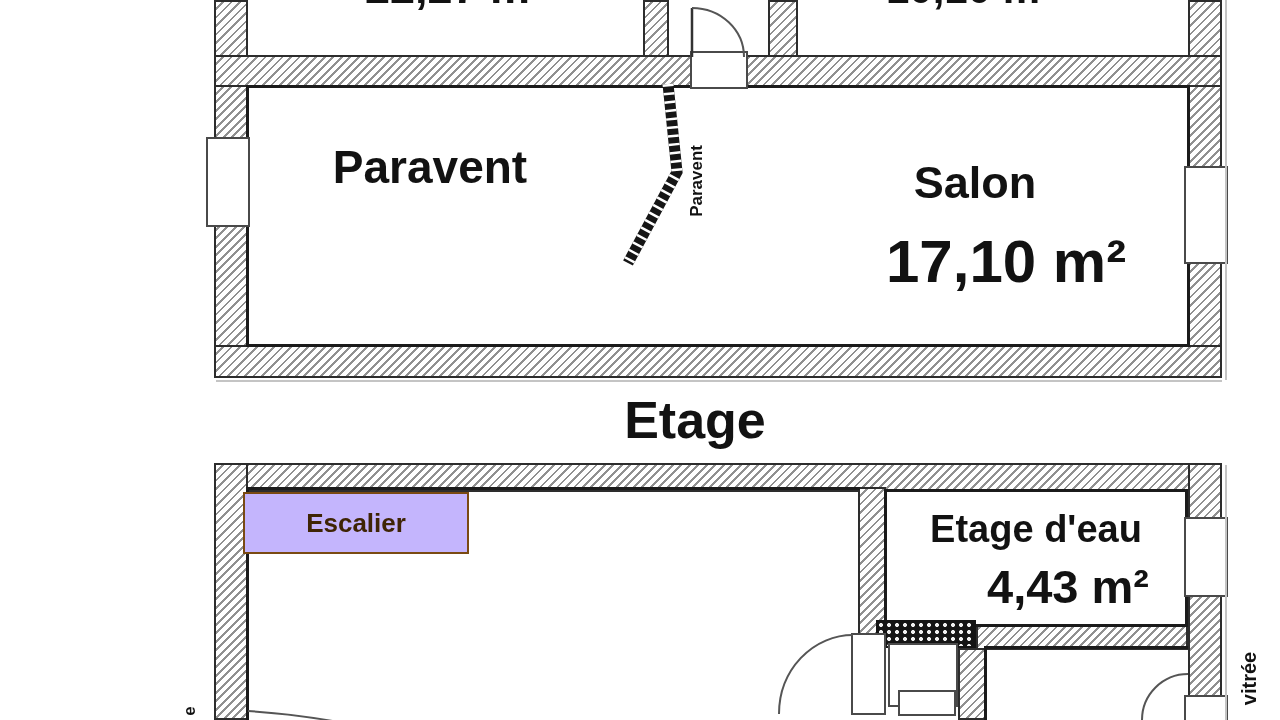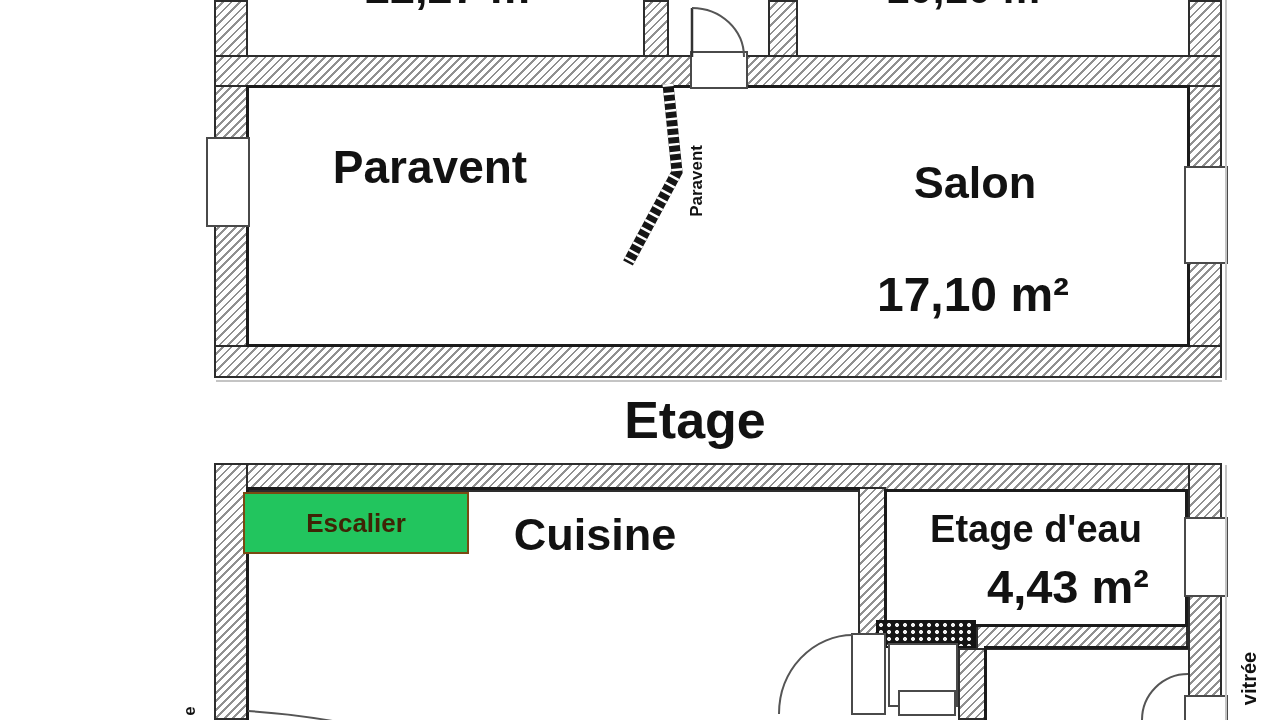--- a/index.html
+++ b/index.html
@@ -22,21 +22,21 @@
     background-image:radial-gradient(circle at 3px 3px, #f0f0f0 1.6px, transparent 2.3px);
     background-size:8px 7px;border:2px solid #141414;
   }
   .outline{position:absolute;border:3px solid #1b1b1b;background:transparent;}
   .outline-tl{position:absolute;border-top:3px solid #1b1b1b;border-left:3px solid #1b1b1b;background:transparent;}
   .room-box{position:absolute;background:#ffffff;border:3px solid #1b1b1b;}
   .lbl{position:absolute;font-weight:bold;text-align:center;line-height:1.05;white-space:nowrap;color:#121212;}
   .rot{transform:rotate(-90deg);}
   .escalier{
     position:absolute;left:243px;top:492px;width:226px;height:62px;
-    background:#22c55e;border:2px solid #7a4a12;
+    background:#c4b5fd;border:2px solid #7a4a12;
     display:flex;align-items:center;justify-content:center;
   }
   .escalier .lbl-inner{font-weight:bold;font-size:26px;color:#3f2405;white-space:nowrap;}
   svg.overlay{position:absolute;left:0;top:0;width:1280px;height:720px;pointer-events:none;}
 </style>
 </head>
 <body>
 
 <div class="stage">
 
@@ -51,21 +51,21 @@
 
   <div class="window" style="left:690px;top:51px;width:58px;height:38px;"></div>
   <div class="window" style="left:206px;top:137px;width:44px;height:90px;"></div>
   <div class="window" style="left:1184px;top:166px;width:44px;height:98px;"></div>
 
   <div class="lbl" style="left:310px;top:-36px;width:290px;font-size:45px;">22,27 m²</div>
   <div class="lbl" style="left:845px;top:-33px;width:250px;font-size:42px;">10,10 m²</div>
 
   <div class="lbl" style="left:300px;top:143px;width:260px;font-size:46px;">Paravent</div>
   <div class="lbl" style="left:855px;top:159px;width:240px;font-size:45px;">Salon</div>
-  <div class="lbl" style="left:853px;top:230px;width:240px;font-size:48px;margin-top:40px;">17,10 m²</div>
+  <div class="lbl" style="left:886px;top:230px;width:240px;font-size:60px;">17,10 m²</div>
   <div class="lbl rot" style="left:637px;top:172px;width:120px;font-size:17px;">Paravent</div>
 
   <div class="lbl" style="left:575px;top:393px;width:240px;font-size:52px;">Etage</div>
 
   <div class="hatch" style="left:214px;top:463px;width:1008px;height:29px;"></div>
   <div class="hatch" style="left:214px;top:463px;width:34px;height:257px;"></div>
   <div class="hatch" style="left:1188px;top:463px;width:34px;height:257px;"></div>
   <div class="hatch" style="left:858px;top:487px;width:28px;height:148px;"></div>
   <div class="hatch" style="left:976px;top:620px;width:212px;height:30px;"></div>
   <div class="hatch" style="left:958px;top:648px;width:28px;height:72px;"></div>
@@ -79,21 +79,20 @@
   <div class="window" style="left:851px;top:633px;width:35px;height:82px;"></div>
   <div class="window" style="left:888px;top:643px;width:70px;height:64px;"></div>
   <div class="window" style="left:898px;top:690px;width:58px;height:26px;"></div>
   <div class="window" style="left:1184px;top:517px;width:44px;height:80px;"></div>
   <div class="window" style="left:1184px;top:695px;width:44px;height:30px;"></div>
 
   <div class="escalier">
     <span class="lbl-inner">Escalier</span>
   </div>
 
-  <div class="lbl" style="left:475px;top:511px;width:240px;font-size:45px;">Cuisine</div>
   <div class="lbl" style="left:916px;top:510px;width:240px;font-size:38px;">Etage d'eau</div>
   <div class="lbl" style="left:948px;top:562px;width:240px;font-size:47px;">4,43 m²</div>
   <div class="lbl rot" style="left:1189px;top:668px;width:120px;font-size:20px;">vitrée</div>
   <div class="lbl rot" style="left:168px;top:702px;width:44px;font-size:17px;">e</div>
 
   <svg class="overlay" viewBox="0 0 1280 720">
 
     <path d="M1226 0 V380 M1226 465 V720 M216 381 H1222" stroke="#c4c4c4" stroke-width="2" fill="none"></path>
 
     <line x1="692" y1="8" x2="692" y2="57" stroke="#333333" stroke-width="2.5"></line>

